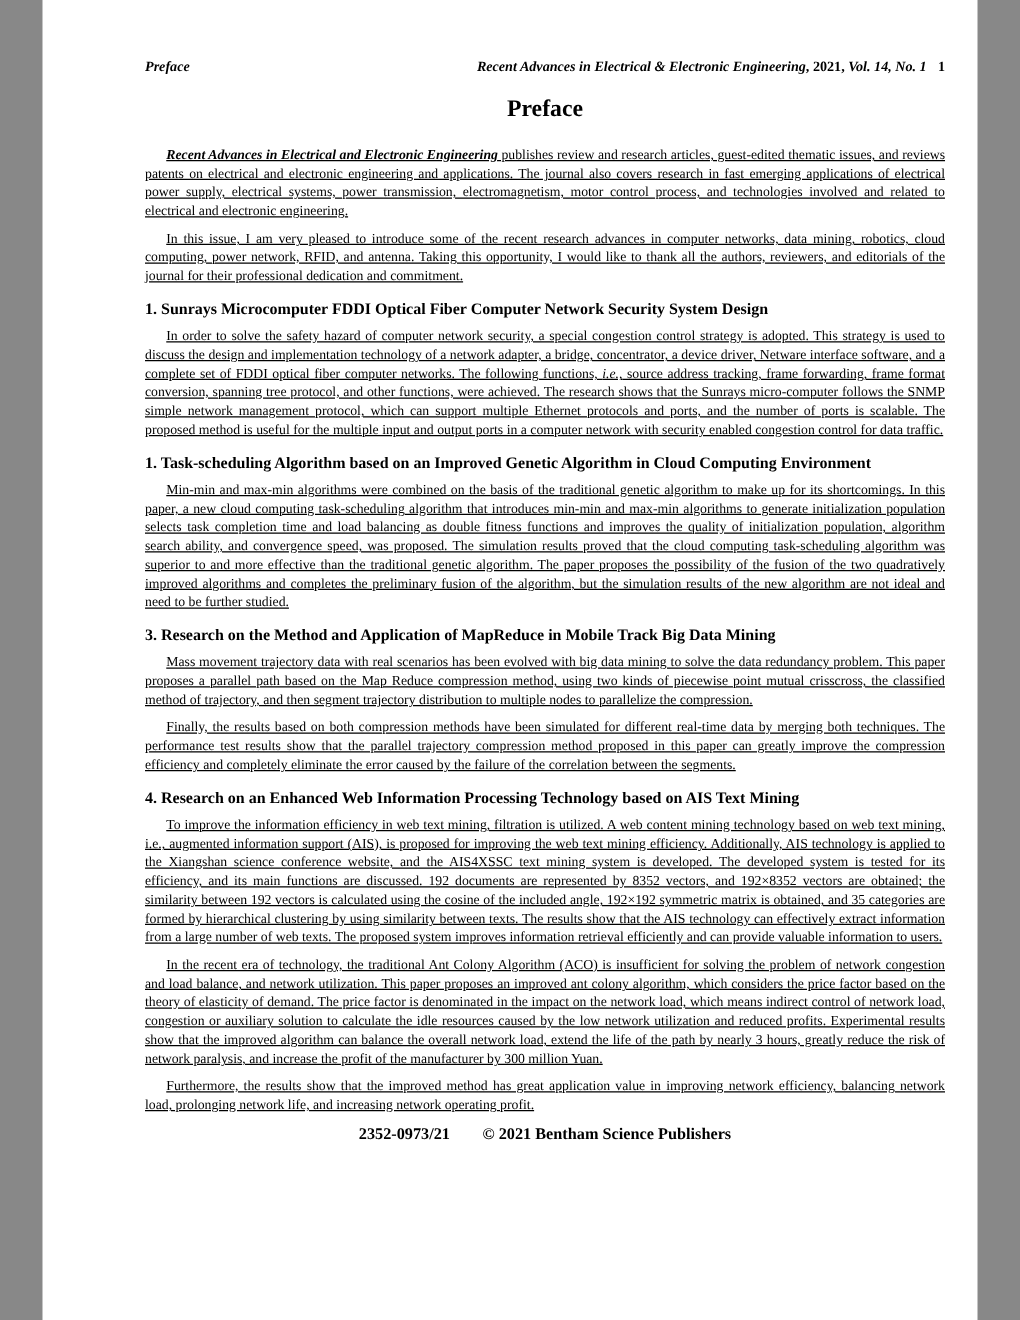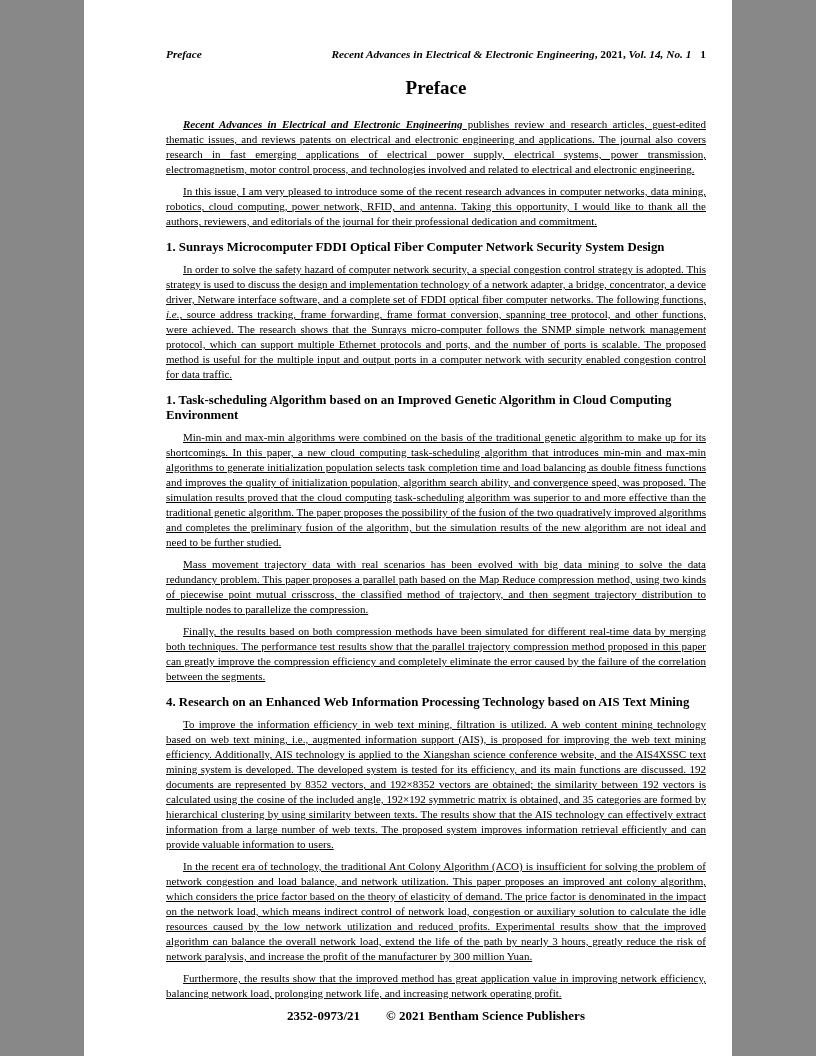--- a/index.html
+++ b/index.html
@@ -1,17 +1,17 @@
 <!DOCTYPE html>
 <html><head>
 <meta charset="utf-8">
 <style>
   html,body{margin:0;padding:0;background:#888;}
   .page{
-    width:648px;height:1056px;background:#ffffff;margin:0 auto;
+    width:748px;height:1056px;background:#ffffff;margin:0 auto;
     box-sizing:border-box;padding:48px 26px 0 82px;
     font-family:"Liberation Serif","DejaVu Serif",serif;
     color:#000;overflow:hidden;
   }
   .header{display:flex;justify-content:space-between;align-items:baseline;
     font-size:11.3px;line-height:13px;margin-bottom:16px;}
   .bi{font-weight:bold;font-style:italic;}
   .b{font-weight:bold;}
   .pageno{margin-left:9px;}
   .title{text-align:center;font-size:19px;font-weight:bold;margin:10px 0 18px;}
@@ -38,20 +38,21 @@
   <p class="body-para"><span class="lead">Recent Advances in Electrical and Electronic Engineering</span><span> publishes review and research articles, guest-edited thematic issues, and reviews patents on electrical and electronic engineering and applications. The journal also covers research in fast emerging applications of electrical power supply, electrical systems, power transmission, electromagnetism, motor control process, and technologies involved and related to electrical and electronic engineering.</span></p>
 
   <p class="body-para">In this issue, I am very pleased to introduce some of the recent research advances in computer networks, data mining, robotics, cloud computing, power network, RFID, and antenna. Taking this opportunity, I would like to thank all the authors, reviewers, and editorials of the journal for their professional dedication and commitment.</p>
 
   <h2 class="sec">1. Sunrays Microcomputer FDDI Optical Fiber Computer Network Security System Design</h2>
   <p class="body-para"><span>In order to solve the safety hazard of computer network security, a special congestion control strategy is adopted. This strategy is used to discuss the design and implementation technology of a network adapter, a bridge, concentrator, a device driver, Netware interface software, and a complete set of FDDI optical fiber computer networks. The following functions, </span><span class="it">i.e.,</span><span> source address tracking, frame forwarding, frame format conversion, spanning tree protocol, and other functions, were achieved. The research shows that the Sunrays micro-computer follows the SNMP simple network management protocol, which can support multiple Ethernet protocols and ports, and the number of ports is scalable. The proposed method is useful for the multiple input and output ports in a computer network with security enabled congestion control for data traffic.</span></p>
 
   <h2 class="sec">1. Task-scheduling Algorithm based on an Improved Genetic Algorithm in Cloud Computing Environment</h2>
   <p class="body-para">Min-min and max-min algorithms were combined on the basis of the traditional genetic algorithm to make up for its shortcomings. In this paper, a new cloud computing task-scheduling algorithm that introduces min-min and max-min algorithms to generate initialization population selects task completion time and load balancing as double fitness functions and improves the quality of initialization population, algorithm search ability, and convergence speed, was proposed. The simulation results proved that the cloud computing task-scheduling algorithm was superior to and more effective than the traditional genetic algorithm. The paper proposes the possibility of the fusion of the two quadratively improved algorithms and completes the preliminary fusion of the algorithm, but the simulation results of the new algorithm are not ideal and need to be further studied.</p>
 
+  <h2 class="sec">3. Research on the Method and Application of MapReduce in Mobile Track Big Data Mining</h2>
   <p class="body-para">Mass movement trajectory data with real scenarios has been evolved with big data mining to solve the data redundancy problem. This paper proposes a parallel path based on the Map Reduce compression method, using two kinds of piecewise point mutual crisscross, the classified method of trajectory, and then segment trajectory distribution to multiple nodes to parallelize the compression.</p>
   <p class="body-para">Finally, the results based on both compression methods have been simulated for different real-time data by merging both techniques. The performance test results show that the parallel trajectory compression method proposed in this paper can greatly improve the compression efficiency and completely eliminate the error caused by the failure of the correlation between the segments.</p>
 
   <h2 class="sec">4. Research on an Enhanced Web Information Processing Technology based on AIS Text Mining</h2>
   <p class="body-para">To improve the information efficiency in web text mining, filtration is utilized. A web content mining technology based on web text mining, i.e., augmented information support (AIS), is proposed for improving the web text mining efficiency. Additionally, AIS technology is applied to the Xiangshan science conference website, and the AIS4XSSC text mining system is developed. The developed system is tested for its efficiency, and its main functions are discussed. 192 documents are represented by 8352 vectors, and 192×8352 vectors are obtained; the similarity between 192 vectors is calculated using the cosine of the included angle, 192×192 symmetric matrix is obtained, and 35 categories are formed by hierarchical clustering by using similarity between texts. The results show that the AIS technology can effectively extract information from a large number of web texts. The proposed system improves information retrieval efficiently and can provide valuable information to users.</p>
 
   <p class="body-para">In the recent era of technology, the traditional Ant Colony Algorithm (ACO) is insufficient for solving the problem of network congestion and load balance, and network utilization. This paper proposes an improved ant colony algorithm, which considers the price factor based on the theory of elasticity of demand. The price factor is denominated in the impact on the network load, which means indirect control of network load, congestion or auxiliary solution to calculate the idle resources caused by the low network utilization and reduced profits. Experimental results show that the improved algorithm can balance the overall network load, extend the life of the path by nearly 3 hours, greatly reduce the risk of network paralysis, and increase the profit of the manufacturer by 300 million Yuan.</p>
   <p class="body-para">Furthermore, the results show that the improved method has great application value in improving network efficiency, balancing network load, prolonging network life, and increasing network operating profit.</p>
 
   <div class="footer"><span>2352-0973/21</span><span class="gap"></span><span>© 2021 Bentham Science Publishers</span></div>

